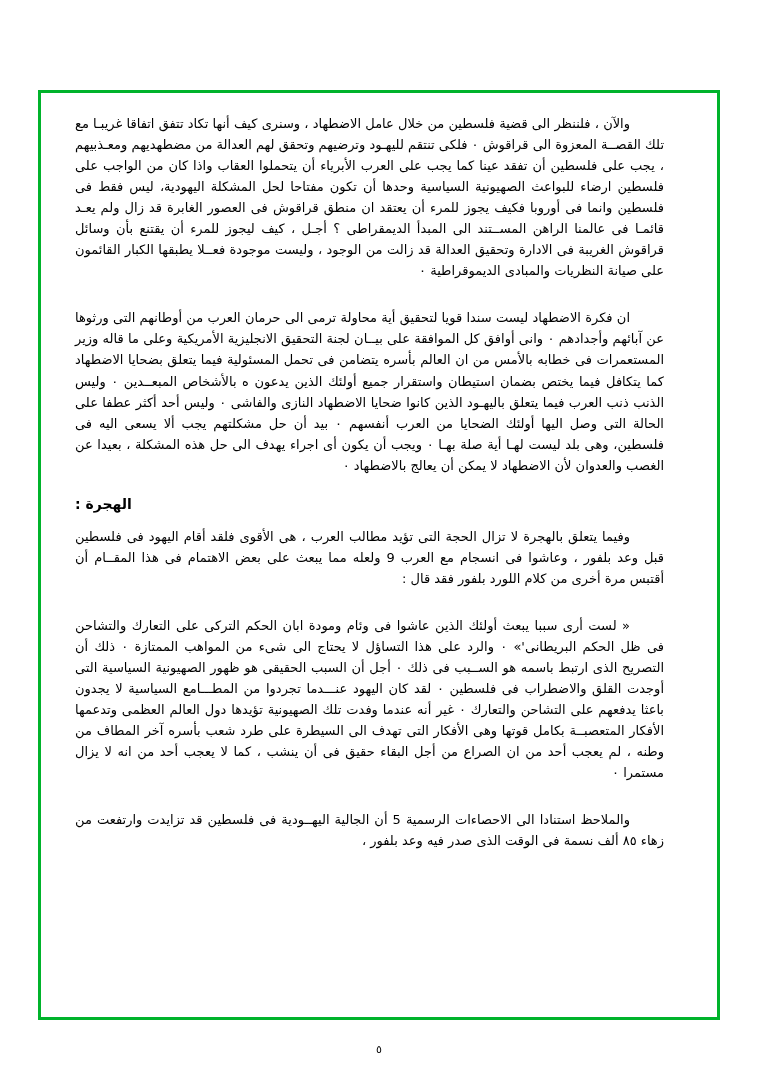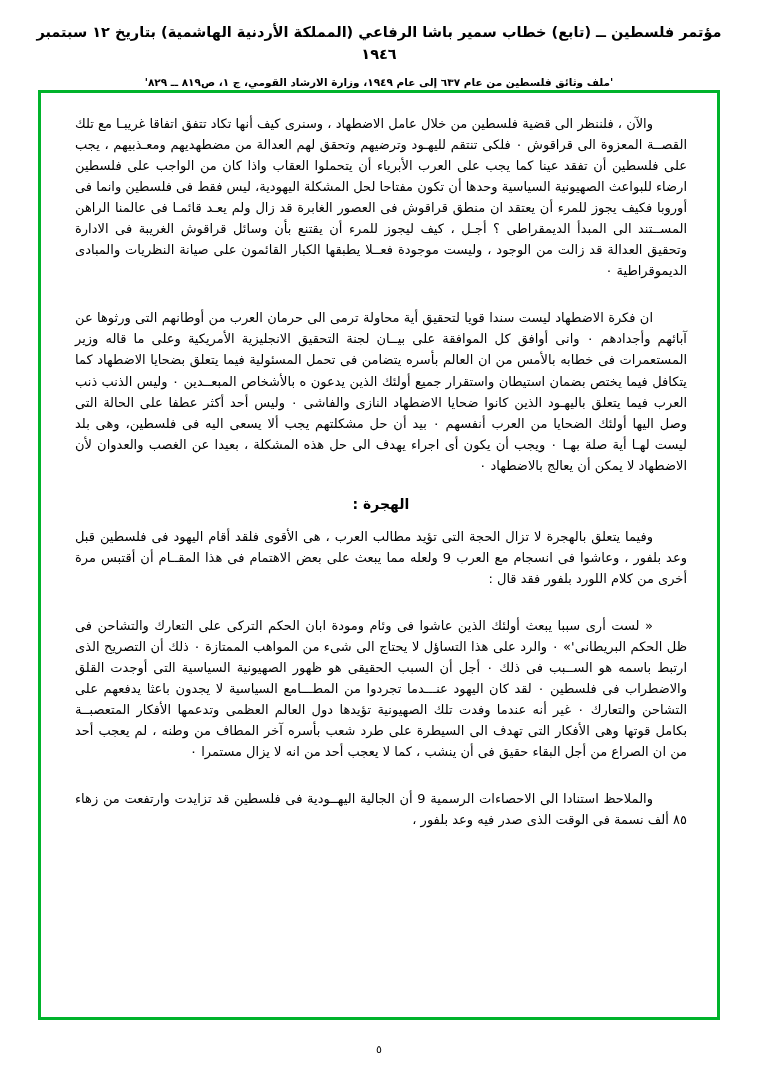--- a/index.html
+++ b/index.html
@@ -42,72 +42,68 @@
     position: absolute;
     top: 90px;
     left: 38px;
     right: 38px;
     bottom: 58px;
     border: 3px solid #00b32b;
     box-sizing: border-box;
     background: #fff;
   }
   .frame-inner {
-    padding: 20px 30px 10px 34px;
+    padding: 20px 53px 10px 34px;
     box-sizing: border-box;
     height: 100%;
     overflow: hidden;
   }
   p.body-par {
     margin: 0 0 0 0;
     font-size: 13px;
     line-height: 1.62;
     text-align: justify;
     text-justify: inter-word;
     text-indent: 34px;
   }
   p.body-par + p.body-par {
     margin-top: 26px;
   }
   .section-heading {
     font-size: 14px;
     font-weight: bold;
     margin: 20px 0 14px 0;
-    text-align: center;
+    text-align: left;
   }
   .footer {
     position: absolute;
     bottom: 22px;
     left: 0;
     right: 0;
     text-align: center;
     font-size: 11px;
     color: #000;
   }
 </style>
 </head>
 <body>
 
 <div class="page">
 
-  <div class="header">
-    <div class="header-title">مؤتمر فلسطين ــ (تابع) خطاب سمير باشا الرفاعي (المملكة الأردنية الهاشمية) بتاريخ ١٢ سبتمبر ١٩٤٦</div>
-    <div class="header-sub">'ملف وثائق فلسطين من عام ٦٣٧ إلى عام ١٩٤٩، وزارة الارشاد القومي، ج ١، ص٨١٩ ــ ٨٢٩'</div>
-  </div>
 
   <div class="frame">
     <div class="frame-inner">
 
       <p class="body-par">والآن ، فلننظر الى قضية فلسطين من خلال عامل الاضطهاد ، وسنرى كيف أنها تكاد تتفق اتفاقا غريبـا مع تلك القصــة المعزوة الى قراقوش ٠ فلكى تنتقم لليهـود وترضيهم وتحقق لهم العدالة من مضطهديهم ومعـذبيهم ، يجب على فلسطين أن تفقد عينا كما يجب على العرب الأبرياء أن يتحملوا العقاب واذا كان من الواجب على فلسطين ارضاء للبواعث الصهيونية السياسية وحدها أن تكون مفتاحا لحل المشكلة اليهودية، ليس فقط فى فلسطين وانما فى أوروبا فكيف يجوز للمرء أن يعتقد ان منطق قراقوش فى العصور الغابرة قد زال ولم يعـد قائمـا فى عالمنا الراهن المســتند الى المبدأ الديمقراطى ؟ أجـل ، كيف ليجوز للمرء أن يقتنع بأن وسائل قراقوش الغريبة فى الادارة وتحقيق العدالة قد زالت من الوجود ، وليست موجودة فعــلا يطبقها الكبار القائمون على صيانة النظريات والمبادى الديموقراطية ٠</p>
       <p class="body-par">ان فكرة الاضطهاد ليست سندا قويا لتحقيق أية محاولة ترمى الى حرمان العرب من أوطانهم التى ورثوها عن آبائهم وأجدادهم ٠ وانى أوافق كل الموافقة على بيــان لجنة التحقيق الانجليزية الأمريكية وعلى ما قاله وزير المستعمرات فى خطابه بالأمس من ان العالم بأسره يتضامن فى تحمل المسئولية فيما يتعلق بضحايا الاضطهاد كما يتكافل فيما يختص بضمان استيطان واستقرار جميع أولئك الذين يدعون ه بالأشخاص المبعــدين ٠ وليس الذنب ذنب العرب فيما يتعلق باليهـود الذين كانوا ضحايا الاضطهاد النازى والفاشى ٠ وليس أحد أكثر عطفا على الحالة التى وصل اليها أولئك الضحايا من العرب أنفسهم ٠ بيد أن حل مشكلتهم يجب ألا يسعى اليه فى فلسطين، وهى بلد ليست لهـا أية صلة بهـا ٠ ويجب أن يكون أى اجراء يهدف الى حل هذه المشكلة ، بعيدا عن الغصب والعدوان لأن الاضطهاد لا يمكن أن يعالج بالاضطهاد ٠</p>
 
       <div class="section-heading">الهجرة :</div>
 
       <p class="body-par">وفيما يتعلق بالهجرة لا تزال الحجة التى تؤيد مطالب العرب ، هى الأقوى فلقد أقام اليهود فى فلسطين قبل وعد بلفور ، وعاشوا فى انسجام مع العرب 9 ولعله مما يبعث على بعض الاهتمام فى هذا المقــام أن أقتبس مرة أخرى من كلام اللورد بلفور فقد قال :</p>
       <p class="body-par">« لست أرى سببا يبعث أولئك الذين عاشوا فى وئام ومودة ابان الحكم التركى على التعارك والتشاحن فى ظل الحكم البريطانى'» ٠ والرد على هذا التساؤل لا يحتاج الى شىء من المواهب الممتازة ٠ ذلك أن التصريح الذى ارتبط باسمه هو الســبب فى ذلك ٠ أجل أن السبب الحقيقى هو ظهور الصهيونية السياسية التى أوجدت القلق والاضطراب فى فلسطين ٠ لقد كان اليهود عنـــدما تجردوا من المطـــامع السياسية لا يجدون باعثا يدفعهم على التشاحن والتعارك ٠ غير أنه عندما وفدت تلك الصهيونية تؤيدها دول العالم العظمى وتدعمها الأفكار المتعصبــة بكامل قوتها وهى الأفكار التى تهدف الى السيطرة على طرد شعب بأسره آخر المطاف من وطنه ، لم يعجب أحد من ان الصراع من أجل البقاء حقيق فى أن ينشب ، كما لا يعجب أحد من انه لا يزال مستمرا ٠</p>
-      <p class="body-par">والملاحظ استنادا الى الاحصاءات الرسمية 9 أن الجالية اليهــودية فى فلسطين قد تزايدت وارتفعت من زهاء ٨٥ ألف نسمة فى الوقت الذى صدر فيه وعد بلفور ،</p>
+      <p class="body-par">والملاحظ استنادا الى الاحصاءات الرسمية 5 أن الجالية اليهــودية فى فلسطين قد تزايدت وارتفعت من زهاء ٨٥ ألف نسمة فى الوقت الذى صدر فيه وعد بلفور ،</p>
 
     </div>
   </div>
 
   <div class="footer">٥</div>
 
 </div>
 
 </body></html>

